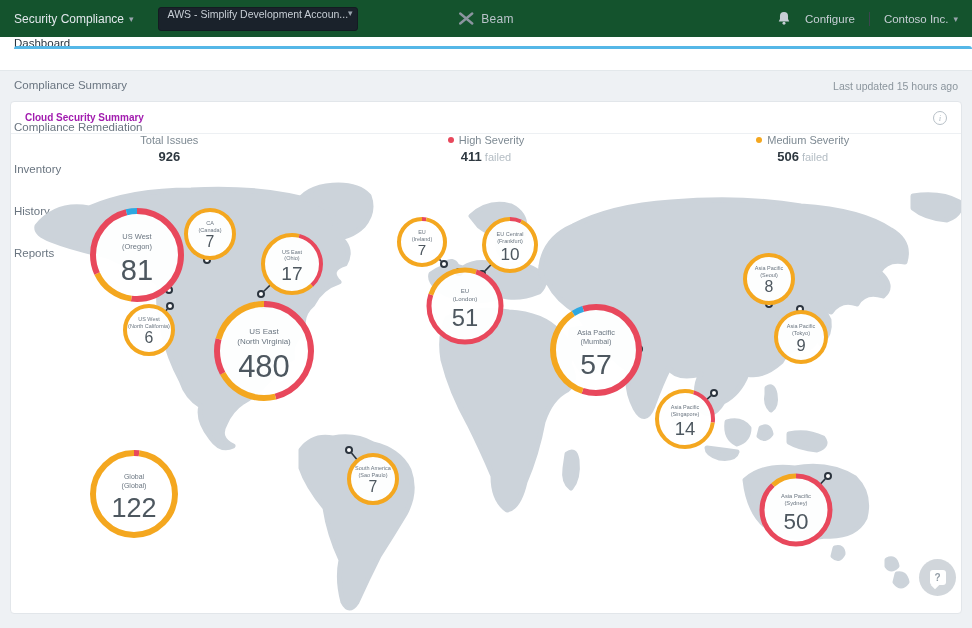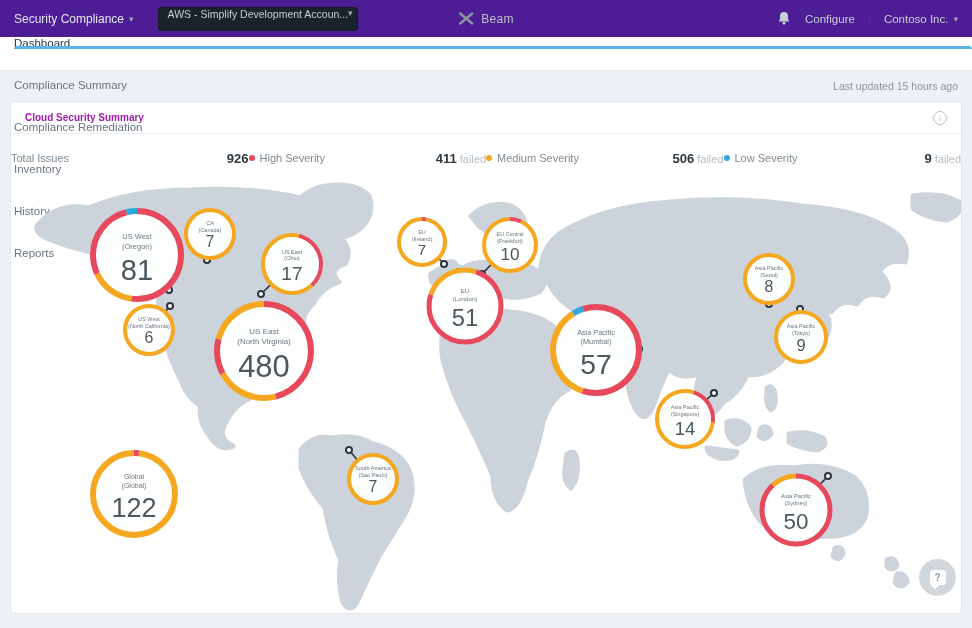--- a/index.html
+++ b/index.html
@@ -1,20 +1,20 @@
 <!DOCTYPE html>
 <html><head>
 <meta charset="utf-8">
 <style>
   * { margin:0; padding:0; box-sizing:border-box; }
   html,body { width:972px; height:628px; }
   body { background:#eef1f4; font-family:"Liberation Sans", sans-serif; overflow:hidden; position:relative; }
 
   
-  .navbar { height:37px; background:#4c1d95; display:flex; align-items:center; padding:0 14px; position:relative; }
+  .navbar { height:37px; background:#14532d; display:flex; align-items:center; padding:0 14px; position:relative; }
   .nav-product { display:flex; align-items:center; gap:5px; color:#e2e7ec; font-size:12px; cursor:pointer; }
   .chev { font-size:9px; color:#9aa5ae; }
   .account-select { margin-left:24px; width:200px; height:24px; background:#1a222b; border:1px solid #141b22; border-radius:3px; display:flex; justify-content:space-between; padding:0 9px; color:#c7ced5; font-size:10.5px; cursor:pointer; white-space:nowrap; overflow:hidden; }
   .nav-center { position:absolute; left:50%; transform:translateX(-50%); display:flex; align-items:center; gap:7px; }
   .logo-text { color:#bac3ca; font-size:12px; letter-spacing:.3px; }
   .nav-right { margin-left:auto; display:flex; align-items:center; gap:14px; color:#c7ced5; font-size:11.5px;justify-content:flex-end; }
   .nav-divider { width:1px; height:14px; background:#3c454f; }
   .nav-link { cursor:pointer; display:flex; align-items:center; gap:5px; }
 
   
@@ -26,21 +26,21 @@
   
   .updated-row { height:30px; display:flex; align-items:center; justify-content:flex-end; padding-right:14px; font-size:10.5px; color:#8b959d;border-radius:11px; }
 
   
   .card { margin:0 10px; height:513px; background:#ffffff; border:1px solid #e2e6ea; border-radius:4px; overflow:hidden; }
   .card-header { height:32px; display:flex; align-items:center; justify-content:space-between; padding:0 14px; border-bottom:1px solid #edf0f3; }
   .card-title { font-size:10px; font-weight:bold; color:#a21caf; }
   .info-icon { width:14px; height:14px; border:1.3px solid #b7c0c7; border-radius:50%; color:#b7c0c7; font-size:9px; font-style:italic; display:flex; align-items:center; justify-content:center; cursor:pointer; font-family:"Liberation Serif", serif; }
 
   .stats-row { height:48px; display:flex; }
-  .stat { flex:1; display:flex; flex-direction:row; align-items:center; justify-content:space-between; gap:3px; }
+  .stat { flex:1; display:flex; flex-direction:column; align-items:center; justify-content:flex-start; gap:3px; }
   .stat-label { font-size:11px; color:#7e8a93; display:flex; align-items:center; gap:5px; }
   .sev-dot { width:6px; height:6px; border-radius:50%; display:inline-block; }
   .stat-value-row { font-size:13px; font-weight:bold; color:#2e3840; }
   .stat-suffix { font-size:11px; font-weight:normal; color:#b4bdc4; margin-left:3px; }
 
   .map-wrap { position:relative; height:433px; overflow:hidden; }
   #map-svg { position:absolute; left:0; top:0; }
   .land { fill:#ccd3da; stroke:#ccd3da; stroke-width:5; stroke-linejoin:round; }
 
   
@@ -110,27 +110,20 @@
         <span>High Severity</span>
       </span>
       <span class="stat-value-row"><span>411</span><span class="stat-suffix">failed</span></span>
     </div>
     <div class="stat">
       <span class="stat-label">
         <span class="sev-dot" style="background: rgb(244, 167, 31);"></span>
         <span>Medium Severity</span>
       </span>
       <span class="stat-value-row"><span>506</span><span class="stat-suffix">failed</span></span>
-    </div>
-    <div class="stat">
-      <span class="stat-label">
-        <span class="sev-dot" style="background: rgb(47, 168, 225);"></span>
-        <span>Low Severity</span>
-      </span>
-      <span class="stat-value-row"><span>9</span><span class="stat-suffix">failed</span></span>
     </div>
   </div>
 
   <div class="map-wrap">
     <svg id="map-svg" width="952" height="433" viewBox="0 0 952 433">
       <g class="land">
         <path d="M283,28 Q290,8 315,4 Q345,0 358,14 Q364,30 352,44 Q338,58 315,56 Q292,54 283,28 Z"></path>
         <path d="M26,44 Q46,20 78,26 Q120,8 180,8 Q250,4 305,20 Q330,32 322,50 Q344,64 334,82 Q316,88 328,100 Q310,106 302,122 Q288,134 294,150 Q278,160 282,176 Q266,184 258,198 Q246,212 232,220 Q220,228 214,242 Q206,256 222,264 Q210,270 200,256 Q186,238 190,224 Q176,216 170,198 Q158,176 152,150 Q146,124 148,102 Q128,88 96,74 Q60,66 40,58 Q24,52 26,44 Z"></path>
         <path d="M290,268 Q302,252 322,256 Q344,252 362,262 Q388,268 398,288 Q406,310 394,332 Q382,352 368,374 Q356,398 346,420 Q338,432 332,420 Q326,398 330,378 Q318,352 314,326 Q296,304 290,286 Z"></path>
         <path d="M460,34 Q478,18 500,24 Q516,32 514,50 Q508,68 494,76 Q484,70 488,56 Q476,50 468,44 Z"></path>

